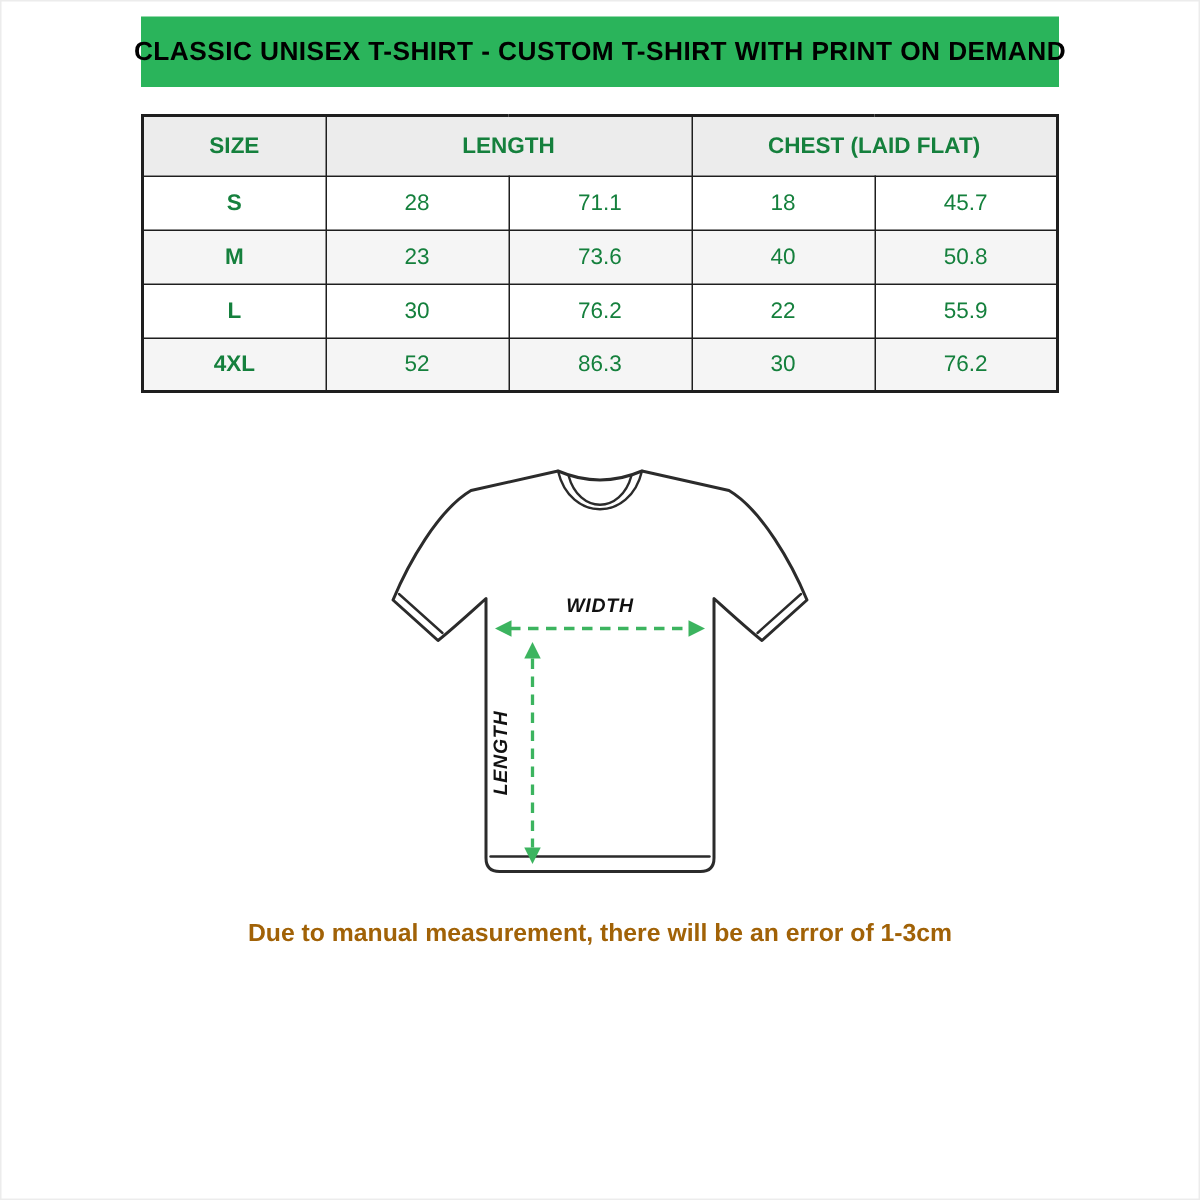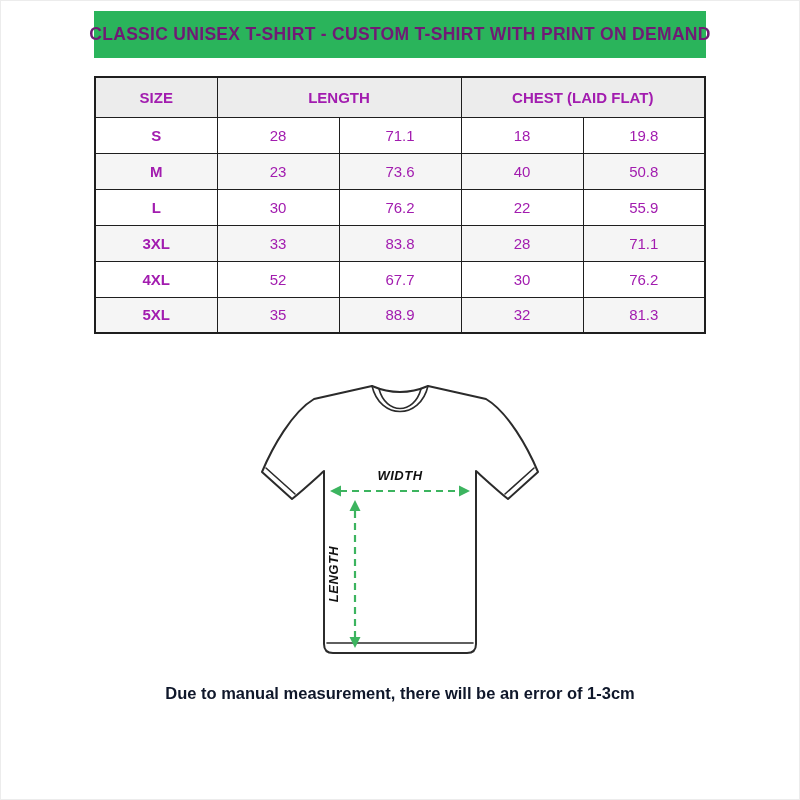--- a/index.html
+++ b/index.html
@@ -2,37 +2,37 @@
 <html><head>
 <meta charset="utf-8">
 <style>
   * { margin:0; padding:0; box-sizing:border-box; }
   html,body { width:800px; height:800px; background:#fff; font-family:"Liberation Sans",sans-serif; }
   .page { width:800px; height:800px; background:#ffffff; border:1px solid #ececec;
           display:flex; flex-direction:column; align-items:center; overflow:hidden; }
 
   .banner { margin-top:10px; width:612px; height:47px; background:#2ab45b;
             display:flex; align-items:center; justify-content:center; }
-  .banner h1 { color:#701a75; font-size:17.5px; font-weight:bold; letter-spacing:.3px; white-space:nowrap; }
+  .banner h1 { color:#000000; font-size:17.5px; font-weight:bold; letter-spacing:.3px; white-space:nowrap; }
 
   table.size-table { margin-top:18px; width:612px; border-collapse:collapse; table-layout:fixed;
                      border:2px solid #1e1e1e; }
-  .size-table th, .size-table td { border:1px solid #1e1e1e; text-align:center; vertical-align:middle; color:#a21caf; }
+  .size-table th, .size-table td { border:1px solid #1e1e1e; text-align:center; vertical-align:middle; color:#15803d; }
   .size-table thead th { height:40px; font-size:15px; font-weight:bold; background:#ececec; }
   .size-table tbody td { height:36px; font-size:15px; background:#ffffff; }
   .size-table tbody tr:nth-child(even) td { background:#f5f5f5; }
   .size-table td.size-cell { font-weight:bold; }
 
   .diagram { margin-top:38px;font-style:italic; }
   .tshirt-line { fill:#ffffff; stroke:#2b2b2b; stroke-width:2; stroke-linejoin:round; stroke-linecap:round; }
   .tshirt-detail { fill:none; stroke:#2b2b2b; stroke-width:1.6; stroke-linecap:round; }
   .measure-line { fill:none; stroke-width:2.2; stroke-dasharray:7 5; }
   .measure-label { font-size:13px; font-weight:bold; fill:#111; letter-spacing:.5px; }
 
-  .footer-note { margin-top:16px; font-size:16.5px; font-weight:bold; color:#0f172a; text-align:center; }
+  .footer-note { margin-top:16px; font-size:16.5px; font-weight:bold; color:#a16207; text-align:center; }
 </style>
 </head>
 <body>
 
 <div class="page">
 
   <header class="banner">
     <h1>CLASSIC UNISEX T-SHIRT - CUSTOM T-SHIRT WITH PRINT ON DEMAND</h1>
   </header>
 
@@ -50,56 +50,42 @@
         <th colspan="2">LENGTH</th>
         <th colspan="2">CHEST (LAID FLAT)</th>
       </tr>
     </thead>
     <tbody>
       <tr>
         <td class="size-cell">S</td>
         <td>28</td>
         <td>71.1</td>
         <td>18</td>
-        <td>19.8</td>
+        <td>45.7</td>
       </tr>
       <tr>
         <td class="size-cell">M</td>
         <td>23</td>
         <td>73.6</td>
         <td>40</td>
         <td>50.8</td>
       </tr>
       <tr>
         <td class="size-cell">L</td>
         <td>30</td>
         <td>76.2</td>
         <td>22</td>
         <td>55.9</td>
       </tr>
       <tr>
-        <td class="size-cell">3XL</td>
-        <td>33</td>
-        <td>83.8</td>
-        <td>28</td>
-        <td>71.1</td>
-      </tr>
-      <tr>
         <td class="size-cell">4XL</td>
         <td>52</td>
-        <td>67.7</td>
+        <td>86.3</td>
         <td>30</td>
         <td>76.2</td>
-      </tr>
-      <tr>
-        <td class="size-cell">5XL</td>
-        <td>35</td>
-        <td>88.9</td>
-        <td>32</td>
-        <td>81.3</td>
       </tr>
     </tbody>
   </table>
 
   <div class="diagram">
     <svg width="300" height="292" viewBox="0 0 300 292">
 
       <path class="tshirt-line" d="M122,14 L64,27
                C42,40 22,76 12,100
                L42,127

